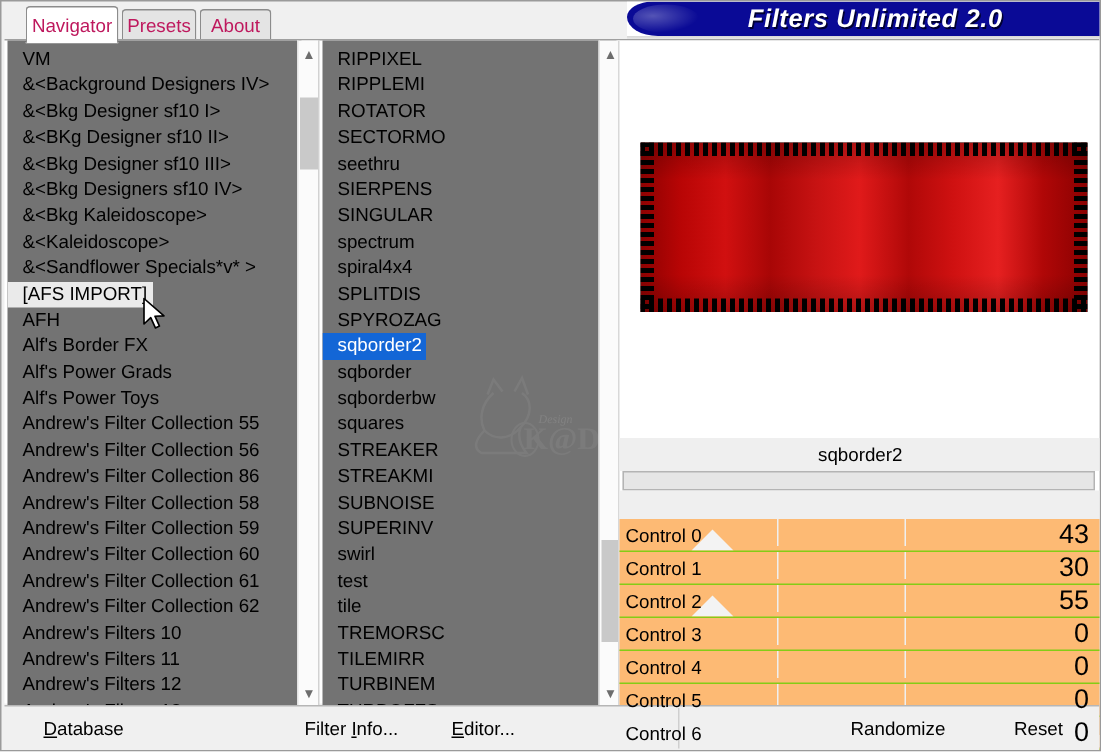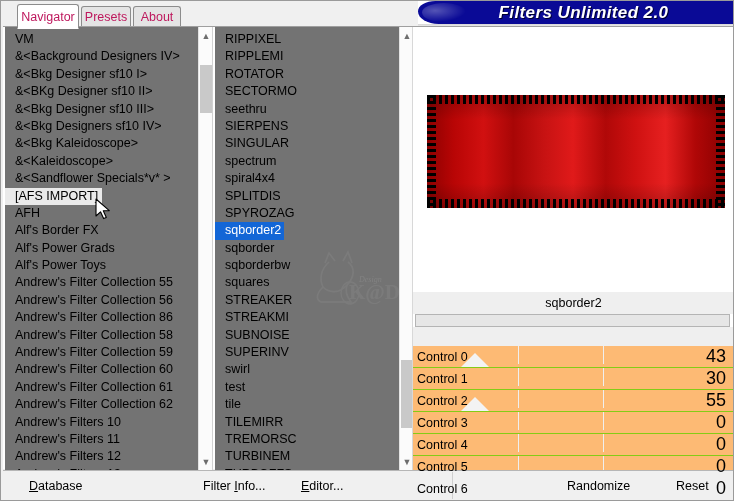--- a/index.html
+++ b/index.html
@@ -424,24 +424,24 @@
         <div class="list-item-wrap">
             <div class="list-item">swirl</div>
           </div>
         <div class="list-item-wrap">
             <div class="list-item">test</div>
           </div>
         <div class="list-item-wrap">
             <div class="list-item">tile</div>
           </div>
         <div class="list-item-wrap">
+            <div class="list-item">TREMORSC</div>
+          </div>
+        <div class="list-item-wrap">
             <div class="list-item">TILEMIRR</div>
-          </div>
-        <div class="list-item-wrap">
-            <div class="list-item">TREMORSC</div>
           </div>
         <div class="list-item-wrap">
             <div class="list-item">TURBINEM</div>
           </div>
         <div class="list-item-wrap">
             <div class="list-item">TURBOFFS</div>
           </div>
       </div>
     </div>
 

